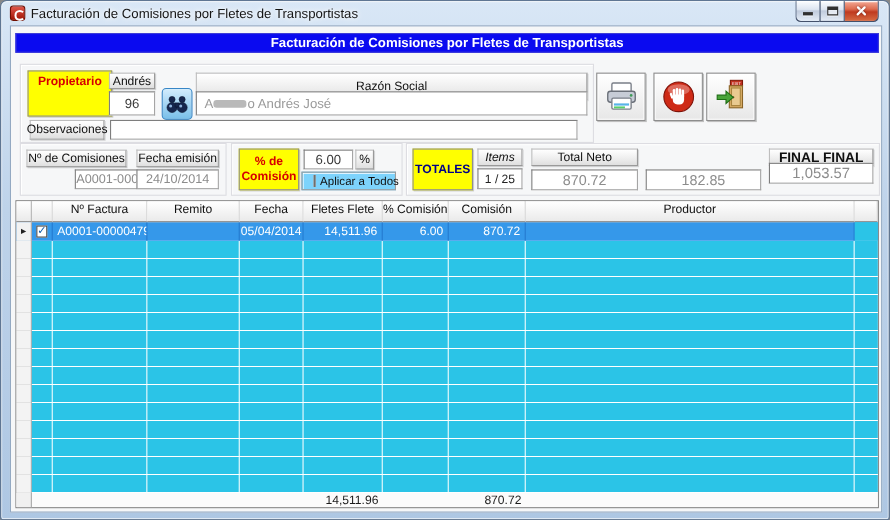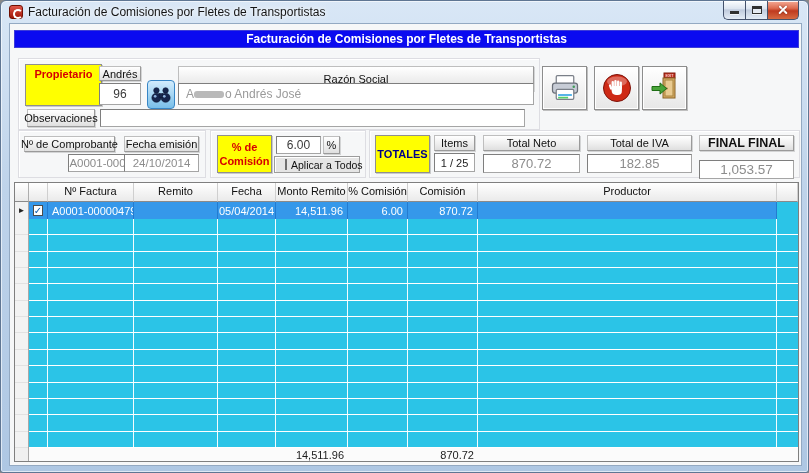--- a/index.html
+++ b/index.html
@@ -62,21 +62,21 @@
   .redact { display:inline-block; width:30px; height:7px; margin:0 1px 0 0; border-radius:3px;
     background:#b9b9b9; }
 
   .toolbtn { position:absolute; width:45px; height:44px; background:linear-gradient(#ffffff,#e7e7e7);
     border:1px solid #8d8d8d; box-shadow:1px 1px 0 #bfbfbf, inset 0 0 0 1px #fff;
     display:flex; align-items:center; justify-content:center; cursor:pointer; }
   .searchbtn { position:absolute; left:137px; top:56px; width:28px; height:29px; border-radius:4px;
     background:linear-gradient(#d2ecfd,#79bfe9); border:1px solid #3786c6;
     display:flex; align-items:center; justify-content:center; cursor:pointer; }
 
-  .chkframe { position:absolute; border:1px solid #9c9c9c; background:#e5e5e5;
+  .chkframe { position:absolute; border:1px solid #9c9c9c; background:#7dd3fc;
     box-shadow:inset 1px 1px 0 #fff; display:flex; align-items:center; gap:4px; padding-left:10px;
     font-size:11px; color:#101010; white-space:nowrap; }
   .chk { width:11px; height:11px; background:#fff; border:1px solid #6f6f6f; display:inline-flex;
     align-items:center; justify-content:center; font-size:10px; line-height:10px; color:#0b57a8; }
 
   
   .grid { position:absolute; left:4px; top:158px; width:785px; height:280px;
     border:1px solid #7f7f7f; background:#fff; font-size:11px; }
   .g-header { display:flex; height:19px; }
   .gh { background:linear-gradient(#ffffff,#eaeaea); border-right:1px solid #cfcfcf;
@@ -191,56 +191,55 @@
         <rect x="14" y="6" width="12" height="20" fill="#d8ac66" stroke="#8a6426"></rect>
         <rect x="16" y="8" width="8" height="16" fill="#e9ca90" stroke="#a8843e"></rect>
         <circle cx="17.6" cy="16.5" r="1" fill="#6b4a14"></circle>
         <path d="M3 14.5 h8 v-3.6 l6.5 5.6 -6.5 5.6 v-3.6 h-8 z" fill="#49a439" stroke="#1e6e14"></path>
       </svg>
     </div>
 
     <div class="lbl" style="left:17px;top:85px;width:68px;height:18px;">Observaciones</div>
     <div class="box left" style="left:90px;top:85px;width:425px;height:18px;"></div>
 
-    <div class="lbl" style="left:14px;top:112px;width:91px;height:16px;">Nº de Comprobante</div>
+    <div class="lbl" style="left:14px;top:112px;width:91px;height:16px;">Nº de Comisiones</div>
     <div class="box" style="left:14px;top:130px;width:91px;height:18px;font-size:11.5px;margin-left:44px;">A0001-00002386</div>
     <div class="lbl" style="left:114px;top:112px;width:75px;height:16px;">Fecha emisión</div>
     <div class="box" style="left:114px;top:130px;width:75px;height:18px;font-size:11.5px;">24/10/2014</div>
 
     <div class="ybox red" style="left:207px;top:111px;width:55px;height:38px;font-size:11px;line-height:14px;padding-top:4px;">
       <div>% de</div>
       <div>Comisión</div>
     </div>
     <div class="box dark" style="left:266px;top:112px;width:45px;height:18px;">6.00</div>
     <div class="lbl" style="left:313px;top:112px;width:17px;height:18px;">%</div>
     <div class="chkframe" style="left:264px;top:132px;width:86px;height:17px;">
       <span class="chk">
           <span></span>
         </span>
       <span style="font-size:10.5px;">Aplicar a Todos</span>
     </div>
 
     <div class="ybox navy" style="left:365px;top:111px;width:55px;height:38px;font-size:11px;line-height:36px;">TOTALES</div>
-    <div class="lbl" style="left:424px;top:111px;width:41px;height:16px;">Items</div>
+    <div class="lbl" style="left:424px;top:111px;width:41px;height:16px;font-style:italic;">Items</div>
     <div class="box" style="left:424px;top:129px;width:41px;height:19px;color:#222;font-size:11px;">1 / 25</div>
     <div class="lbl" style="left:473px;top:111px;width:97px;height:16px;">Total Neto</div>
     <div class="box" style="left:473px;top:130px;width:97px;height:19px;font-size:13px;">870.72</div>
-    <div class="lbl" style="left:577px;top:111px;width:105px;height:16px;">Total de IVA</div>
     <div class="box" style="left:577px;top:130px;width:105px;height:19px;font-size:13px;">182.85</div>
     <div class="lbl" style="left:689px;top:111px;width:95px;height:16px;font-weight:bold;font-size:12.5px;">FINAL FINAL</div>
-    <div class="box" style="left:689px;top:136px;width:95px;height:19px;font-size:13.5px;">1,053.57</div>
+    <div class="box" style="left:689px;top:124px;width:95px;height:19px;font-size:13.5px;">1,053.57</div>
 
     <div class="grid">
       <div class="g-header">
         <div class="gh corner"></div>
         <div class="gh w-check"></div>
         <div class="gh w-fact">Nº Factura</div>
         <div class="gh w-rem">Remito</div>
         <div class="gh w-fecha">Fecha</div>
-        <div class="gh w-monto">Monto Remito</div>
+        <div class="gh w-monto">Fletes Flete</div>
         <div class="gh w-pct">% Comisión</div>
         <div class="gh w-com">Comisión</div>
         <div class="gh w-prod">Productor</div>
         <div class="gh w-extra"></div>
       </div>
 
       <div class="g-rowsel">
         <div class="rowhdr">
             <span>►</span>
           </div>

